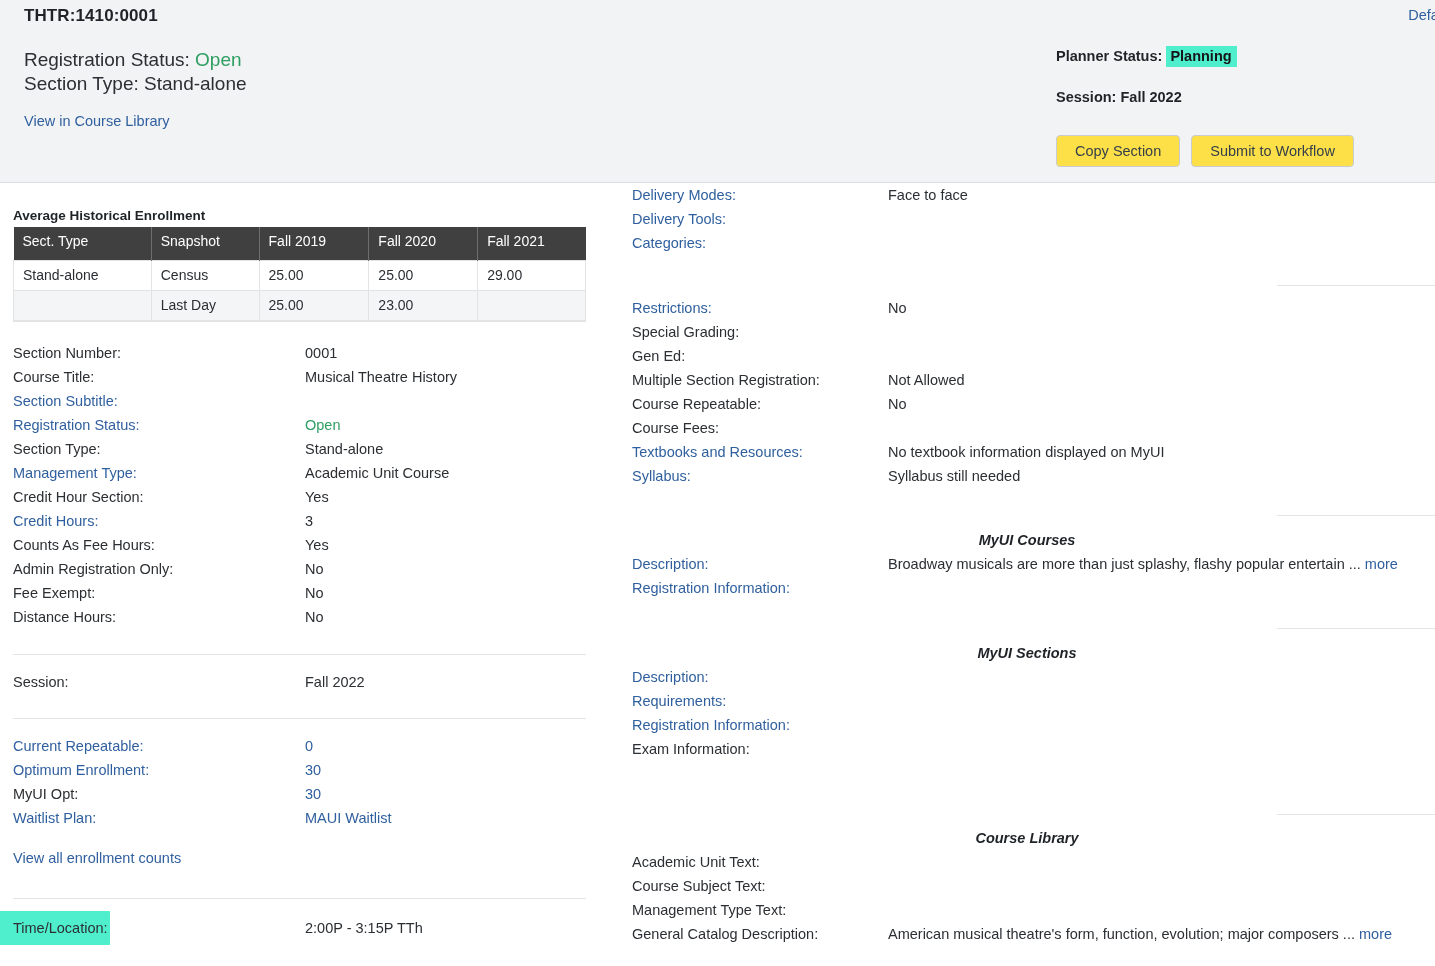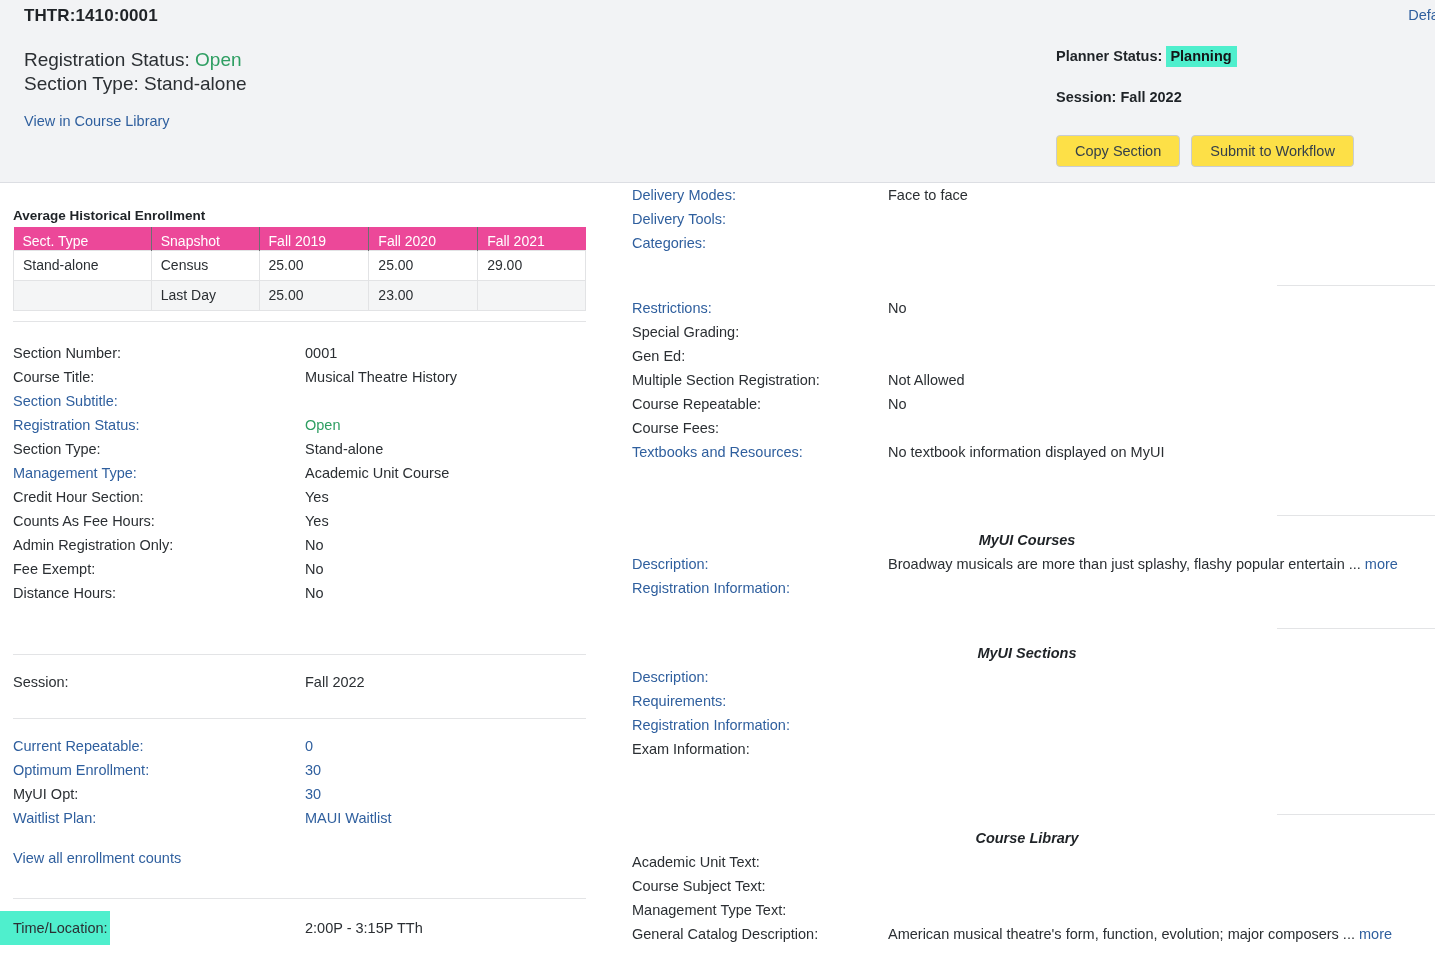--- a/index.html
+++ b/index.html
@@ -109,25 +109,25 @@
     color: #1f2327;
   }
   table.enroll {
     position: absolute;
     left: 13px; top: 44px;
     width: 573px;
     border-collapse: collapse;
     font-size: 14px;
   }
   table.enroll th {
-    background: #ec4899;
+    background: #404040;
     color: #ffffff;
     font-weight: normal;
     text-align: left;
-    padding: 6px 9px 1px 9px;
+    padding: 6px 9px 11px 9px;
     border-right: 1px solid #6d6f71;
     white-space: nowrap;
   }
   table.enroll th:last-child { border-right: none; }
   table.enroll td {
     padding: 6px 9px 7px 9px;
     border: 1px solid #e2e3e5;
     color: #2b2f33;
     white-space: nowrap;
   }
@@ -302,20 +302,24 @@
       </div>
       <div class="frow">
         <span class="flabel lbl-link">Management Type:</span>
         <span class="fvalue">Academic Unit Course</span>
       </div>
       <div class="frow">
         <span class="flabel lbl-plain">Credit Hour Section:</span>
         <span class="fvalue">Yes</span>
       </div>
       <div class="frow">
+        <span class="flabel lbl-link">Credit Hours:</span>
+        <span class="fvalue">3</span>
+      </div>
+      <div class="frow">
         <span class="flabel lbl-plain">Counts As Fee Hours:</span>
         <span class="fvalue">Yes</span>
       </div>
       <div class="frow">
         <span class="flabel lbl-plain">Admin Registration Only:</span>
         <span class="fvalue">No</span>
       </div>
       <div class="frow">
         <span class="flabel lbl-plain">Fee Exempt:</span>
         <span class="fvalue">No</span>
@@ -407,20 +411,24 @@
         <span class="flabel lbl-plain">Course Repeatable:</span>
         <span class="fvalue">No</span>
       </div>
       <div class="frow">
         <span class="flabel lbl-plain">Course Fees:</span>
         <span class="fvalue"></span>
       </div>
       <div class="frow">
         <span class="flabel lbl-link">Textbooks and Resources:</span>
         <span class="fvalue">No textbook information displayed on MyUI</span>
+      </div>
+      <div class="frow">
+        <span class="flabel lbl-link">Syllabus:</span>
+        <span class="fvalue">Syllabus still needed</span>
       </div>
     </div>
 
     <div class="hr rt" style="top:332px;"></div>
 
     <div class="group rt" style="top:345px;">
       <div class="sect-head">MyUI Courses</div>
       <div class="frow">
         <span class="flabel lbl-link">Description:</span>
         <span class="fvalue">

